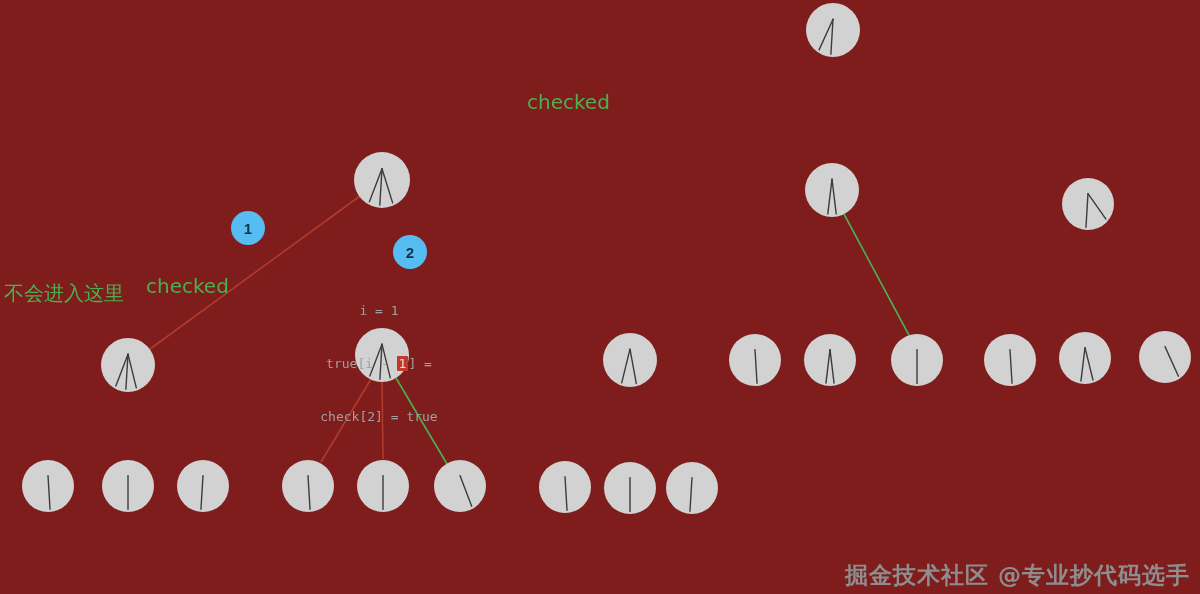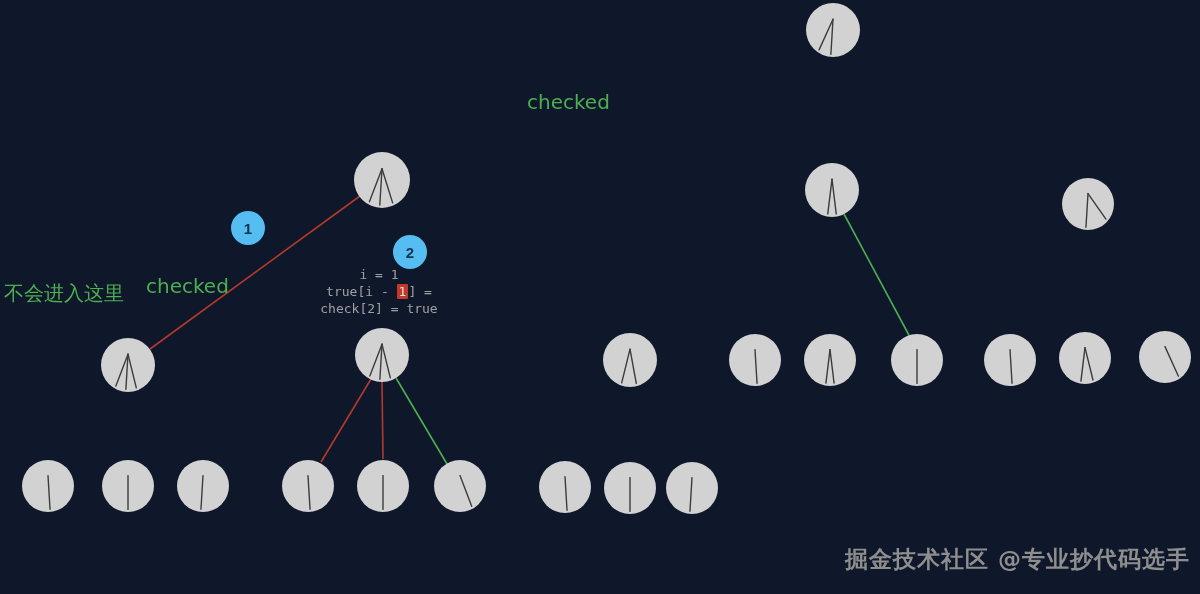--- a/index.html
+++ b/index.html
@@ -5,21 +5,21 @@
   html, body {
     margin: 0;
     padding: 0;
     background: #000;
     font-family: "Liberation Sans", sans-serif;
   }
   .canvas {
     position: relative;
     width: 1200px;
     height: 594px;
-    background: #0f172a;
+    background: #7f1d1d;
     overflow: hidden;
   }
   svg.diagram {
     position: absolute;
     left: 0;
     top: 0;
     width: 1200px;
     height: 594px;
   }
   .overlay-label {
@@ -53,21 +53,21 @@
   .code-block {
     position: absolute;
     left: 298px;
     top: 266px;
     width: 162px;
     text-align: center;
     font-family: "DejaVu Sans Mono", "Liberation Mono", monospace;
     font-size: 13px;
     line-height: 17px;
   }
-  .code-line { display: block; }
+  .code-line { display: block; margin-top: 36px; }
   .code-hl {
     padding: 0 2px;
     border-radius: 1px;
   }
 
   .watermark {
     position: absolute;
     right: 10px;
     top: 544px;
     font-size: 23px;
@@ -204,15 +204,15 @@
       <span>i = 1</span>
     </span>
     <span class="code-line">
       <span>true[i - </span><span class="code-hl" style="background: rgb(192, 57, 43); color: rgb(224, 224, 224);">1</span><span>] =</span>
     </span>
     <span class="code-line">
       <span>check[2] = true</span>
     </span>
   </div>
 
-  <div class="watermark" style="color: rgb(142, 142, 142);">掘金技术社区 @专业抄代码选手</div>
+  <div class="watermark" style="color: rgb(142, 142, 142); margin-top: 16px;">掘金技术社区 @专业抄代码选手</div>
 
 </div>
 
 </body></html>

